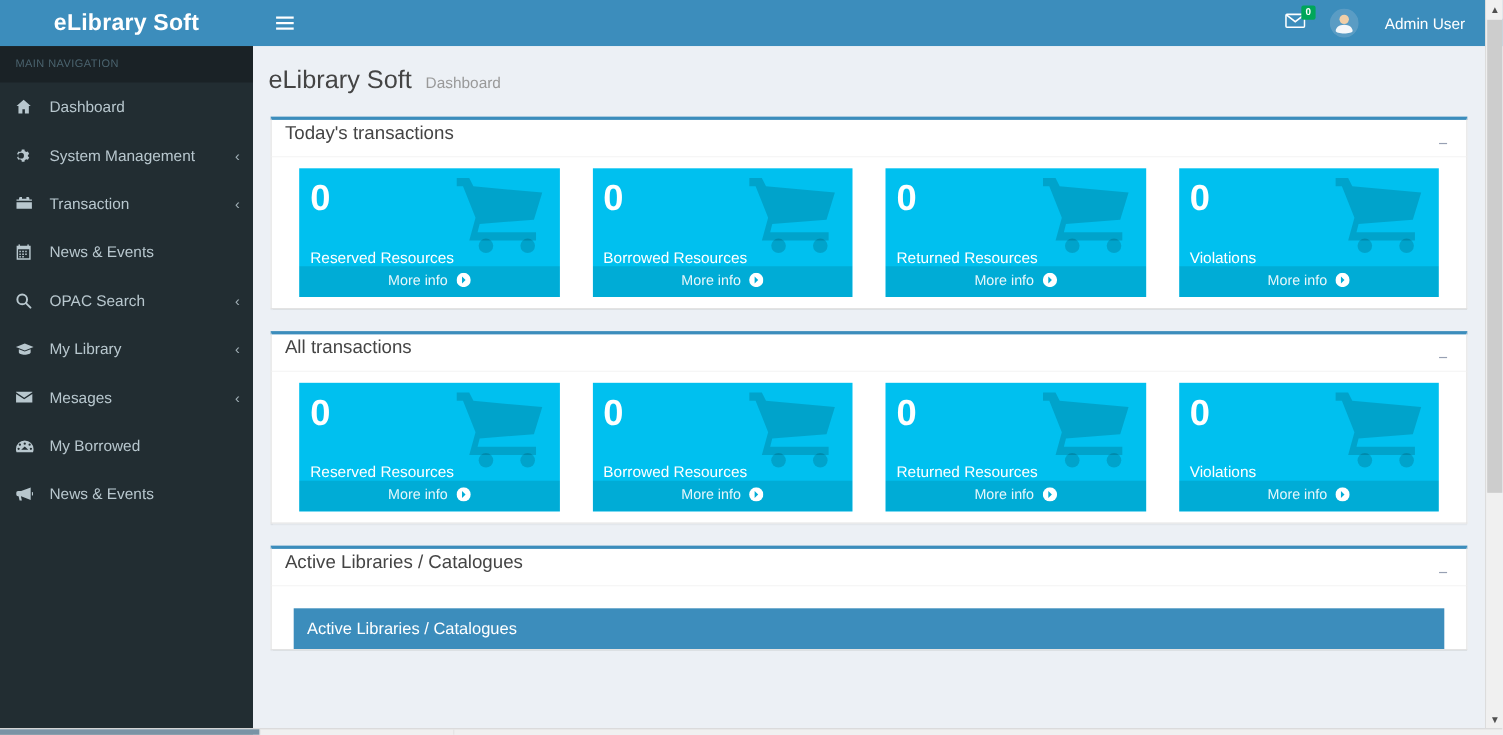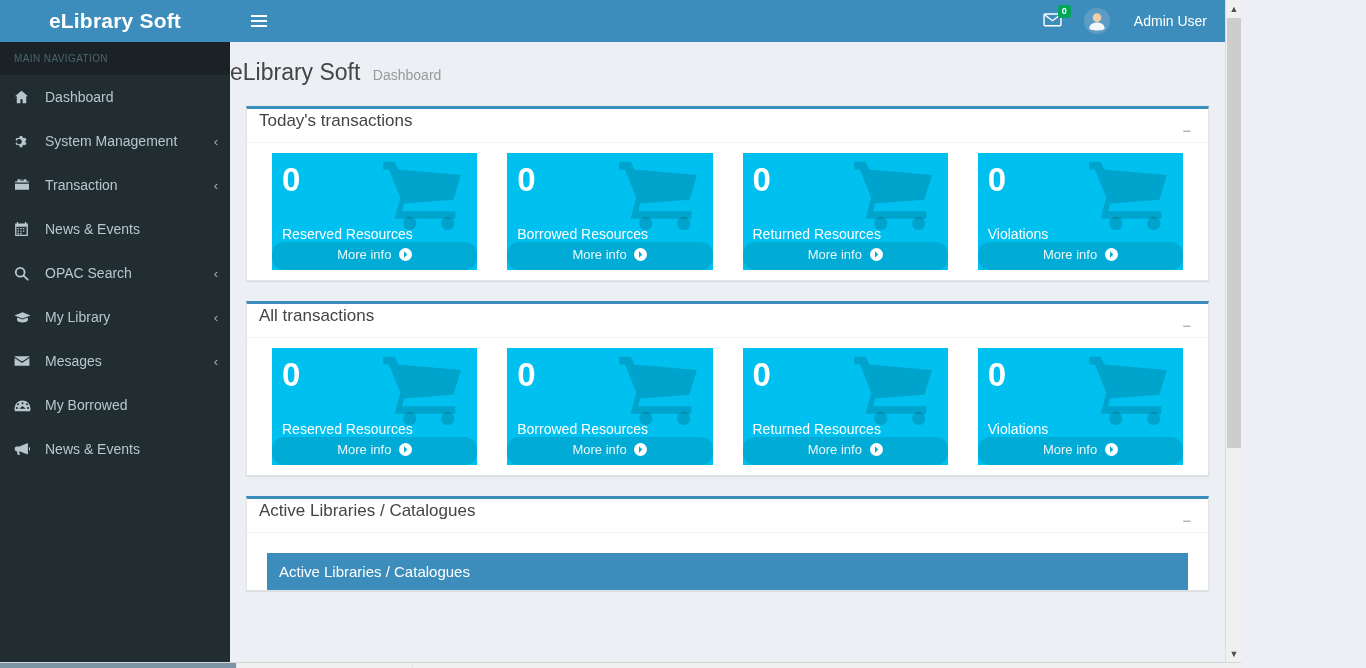--- a/index.html
+++ b/index.html
@@ -2,21 +2,21 @@
 <html><head>
 <meta charset="utf-8">
 <style>
   * { box-sizing: border-box; margin: 0; padding: 0; }
   html, body {
     width: 1366px; height: 668px;
     overflow: hidden;
     font-family: "Liberation Sans", sans-serif;
     background: #ecf0f5;
   }
-  .app { position: relative; width: 1241px; height: 668px; overflow: hidden; }
+  .app { position: relative; width: 1366px; height: 668px; overflow: hidden; }
 
   
   .sidebar {
     position: absolute; left: 0; top: 0; width: 230px; height: 668px;
     background: #222d32;
   }
   .logo {
     height: 42px; background: #3c8dbc; color: #fff;
     display: flex; align-items: center; justify-content: center;
     font-size: 21px; font-weight: 600; letter-spacing: .2px;
@@ -83,21 +83,21 @@
     width: 26px; height: 26px; border-radius: 50%;
     background: #5a9cc4; overflow: hidden; position: relative;
     display: block;
   }
 
   
   .content {
     position: absolute; left: 230px; top: 42px; right: 16px; bottom: 6px;
     background: #ecf0f5; overflow: hidden;
   }
-  .page-head { padding: 17px 16px 0 0; }
+  .page-head { padding: 17px 16px 0 14px; }
   .page-title {
     font-size: 23px; color: #444; font-weight: 400; display: inline-block;
   }
   .page-sub {
     font-size: 14px; color: #999; margin-left: 8px; display: inline-block;
   }
 
   .panel {
     margin: 20px 16px 0 16px;
     background: #fff;
@@ -131,21 +131,21 @@
   .sb-icon {
     position: absolute; right: 10px; top: 5px; z-index: 1;
     color: rgba(0,0,0,0.15);
   }
   .sb-footer {
     position: relative; z-index: 2;
     display: block; text-align: center;
     background: rgba(0,0,0,0.10);
     color: rgba(255,255,255,0.9);
     padding: 5px 0 6px 0; font-size: 13px;
-    text-decoration: none; cursor: pointer; border-radius: 12px;
+    text-decoration: none; cursor: pointer;
   }
   .sb-arrow { display: inline-block; vertical-align: -2px; margin-left: 4px; }
 
   .sub-panel {
     margin: 10px 10px 0 10px;
     background: #3c8dbc; color: #fff;
     padding: 10px 12px;
     font-size: 15px;
     position: relative;
   }

